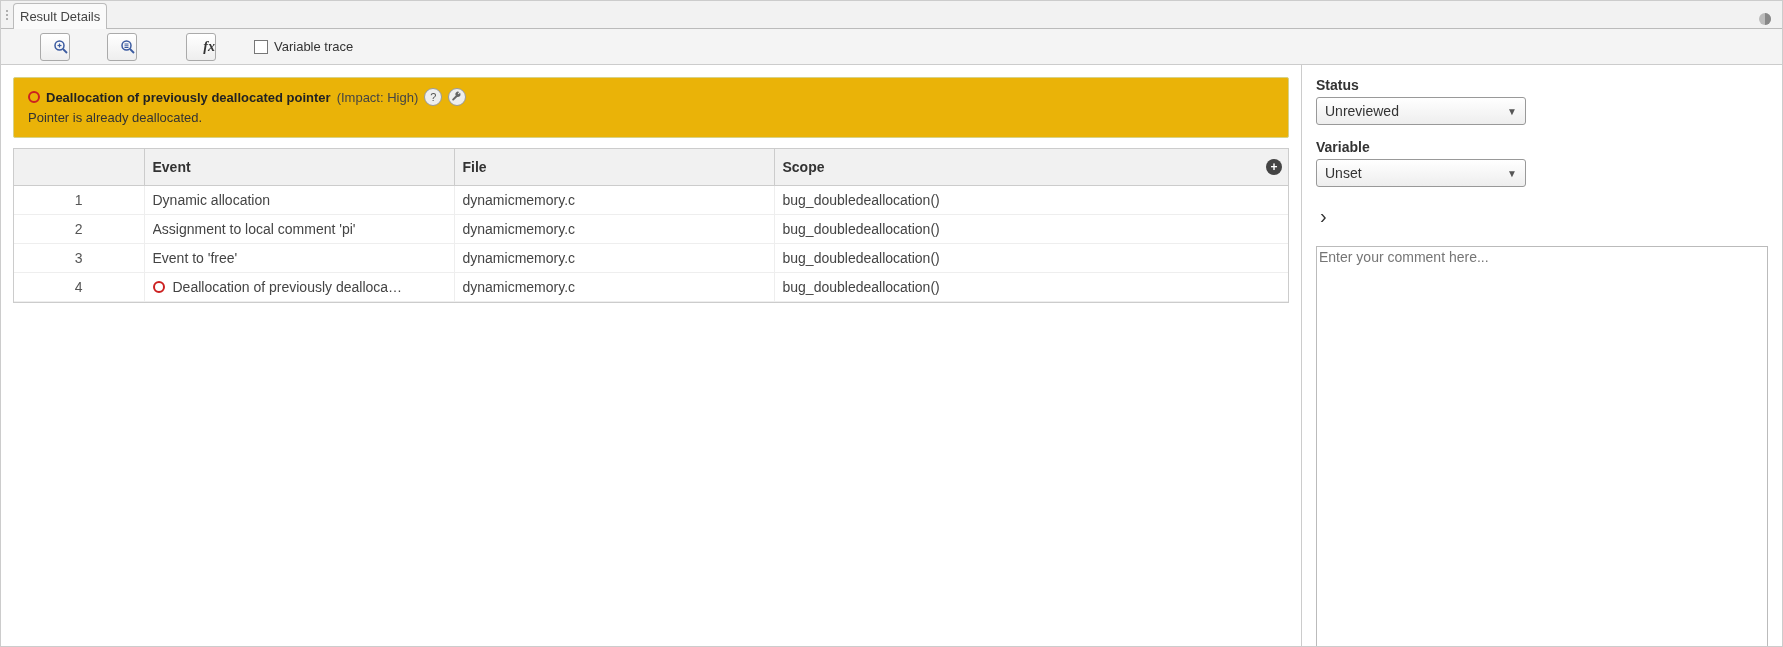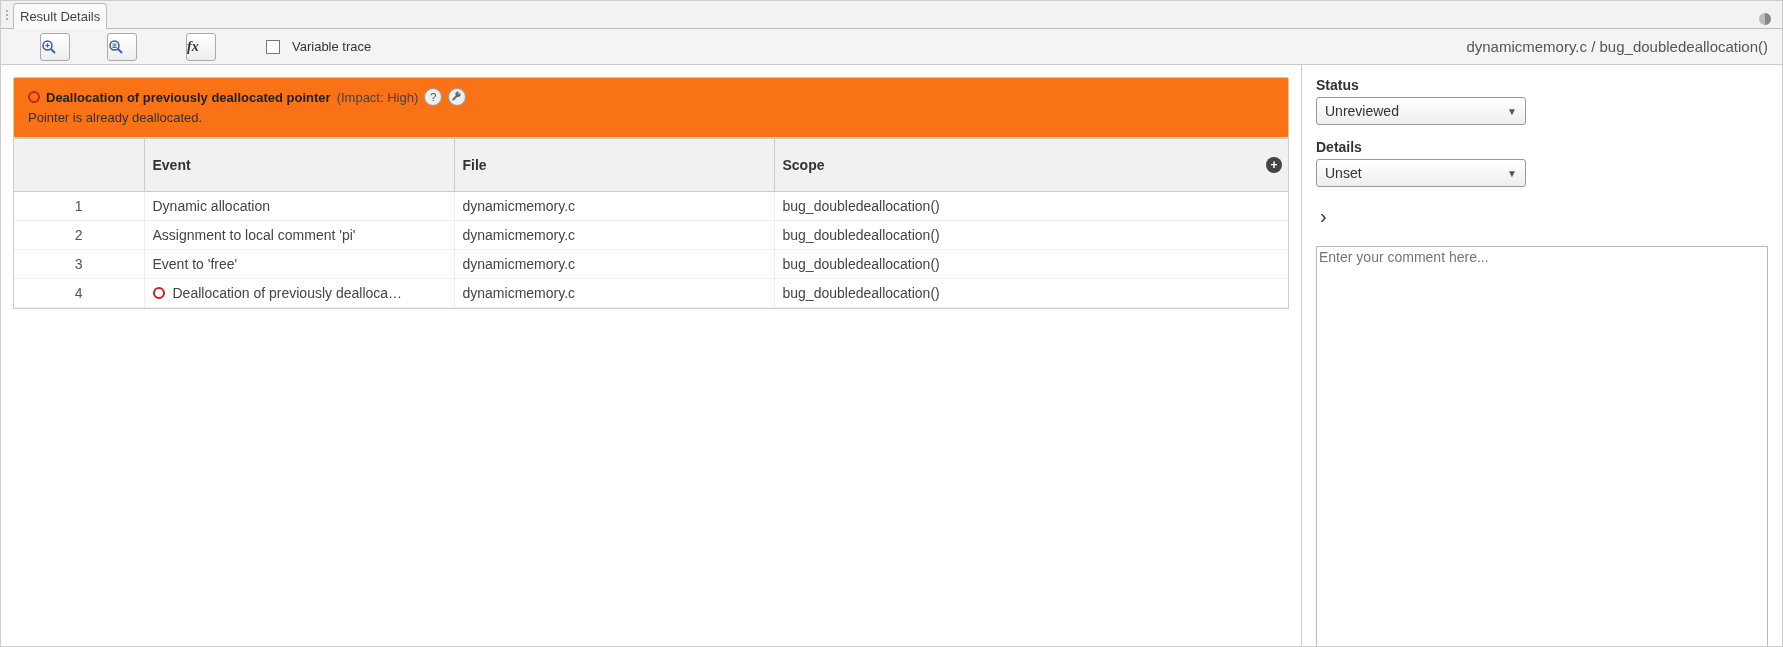--- a/index.html
+++ b/index.html
@@ -67,35 +67,35 @@
     display: flex;
     align-items: center;
     padding: 0 8px;
     gap: 6px;
   }
   .tool-btn {
     width: 30px; height: 28px;
     border: 1px solid #aaa;
     border-radius: 3px;
     background: linear-gradient(#fff,#eee);
-    display:flex; align-items:center; justify-content:flex-start;
+    display:flex; align-items:center; justify-content:flex-end;
     cursor:pointer;
     color:#336;
     margin-left:31px;
   }
   .tool-btn.fx {
     font-style: italic;
     font-family: "Times New Roman", serif;
     font-weight: bold;
     color:#333;
     font-size: 14px;
   }
   .checkbox-wrap {
-    display:flex; align-items:center; gap:12px;
-    margin-left: 12px;
+    display:flex; align-items:center; gap:6px;
+    margin-left: 0;
     cursor:pointer;
     padding-left:32px;
   }
   .checkbox-box {
     width:14px; height:14px;
     border:1px solid #777;
     background:#fff;
   }
   .toolbar .flex-spacer { flex:1; }
   .breadcrumb {
@@ -124,24 +124,25 @@
     gap: 14px;
     flex-direction: column;
   }
   .right-col {
     display:flex; flex-direction:column;
   }
   .right-col.controls { width: 210px; }
   .right-col.comment { flex:1; }
   
   .banner {
-    background: #f97316;
+    background: #eab308;
     border: 1px solid #d6d28a;
     border-radius: 2px;
     padding: 10px 30px 12px 14px;
+    margin-bottom: 10px;
   }
   .banner-row1 {
     display:flex; align-items:center; gap:6px;
     flex-wrap:wrap;
   }
   .red-circle {
     width:12px; height:12px; border:2px solid #cc2020; border-radius:50%;
     display:inline-block;
     flex-shrink:0;
   }
@@ -163,21 +164,21 @@
   table.events {
     width:100%;
     border-collapse: collapse;
     table-layout: fixed;
   }
   table.events th {
     background: #f1f1f1;
     text-align:left;
     font-weight:bold;
     color:#333;
-    padding: 18px 8px;
+    padding: 10px 8px;
     border-right:1px solid #ccc;
     border-bottom:1px solid #ccc;
     font-size:14px;
     position:relative;
   }
   table.events th:last-child { border-right:none; }
   table.events td {
     padding: 6px 8px;
     border-right:1px solid #eee;
     border-bottom:1px solid #eee;
@@ -280,23 +281,20 @@
     </div>
     <div style="width:6px"></div>
     <div class="tool-btn fx">
       <span>fx</span>
     </div>
     <label class="checkbox-wrap">
       <span class="checkbox-box"></span>
       <span>Variable trace</span>
     </label>
     <div class="flex-spacer"></div>
-    <div class="breadcrumb">
-      <span>dynamicmemory.c</span><span> / </span><span>bug_doubledeallocation()</span>
-    </div>
   </div>
 
   <div class="body">
 
     <div class="left-pane">
 
       <div class="banner">
         <div class="banner-row1">
           <span class="red-circle"></span>
           <span class="banner-title">Deallocation of previously deallocated pointer</span>
@@ -382,21 +380,21 @@
 
     </div>
 
     <div class="right-pane">
       <div class="right-col controls">
         <div class="field-label">Status</div>
         <div class="dropdown">
           <span>Unreviewed</span>
           <span class="caret">▼</span>
         </div>
-        <div class="field-label">Details</div>
+        <div class="field-label">Variable</div>
         <div class="dropdown">
           <span>Unset</span>
           <span class="caret">▼</span>
         </div>
         <div class="expand-chevron">
           <span>›</span>
         </div>
       </div>
       <div class="right-col comment">
         <textarea class="comment-box" placeholder="Enter your comment here..." style=""></textarea>

